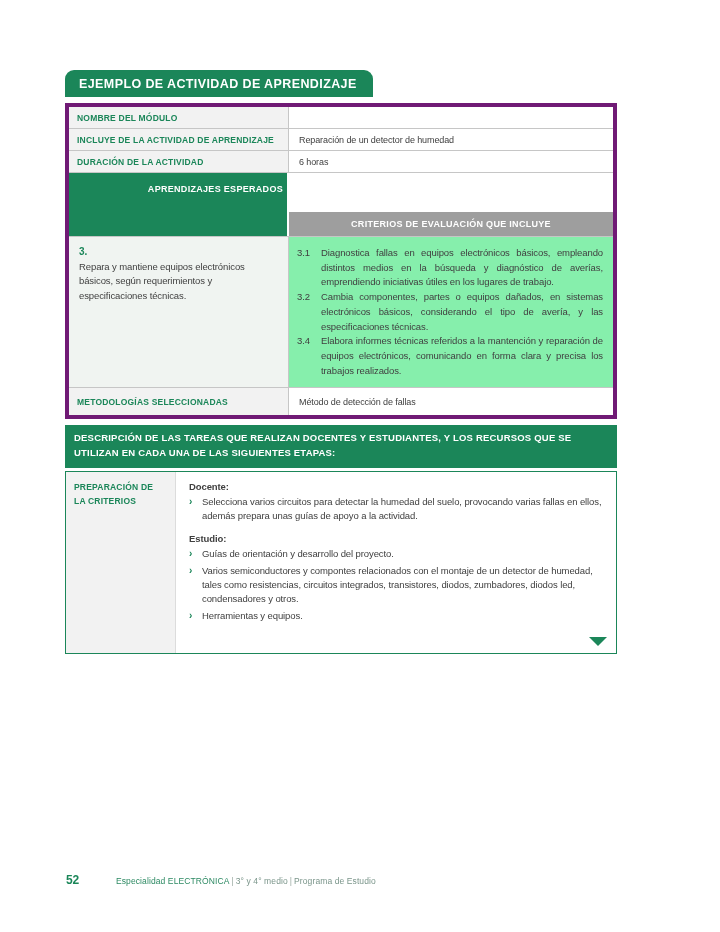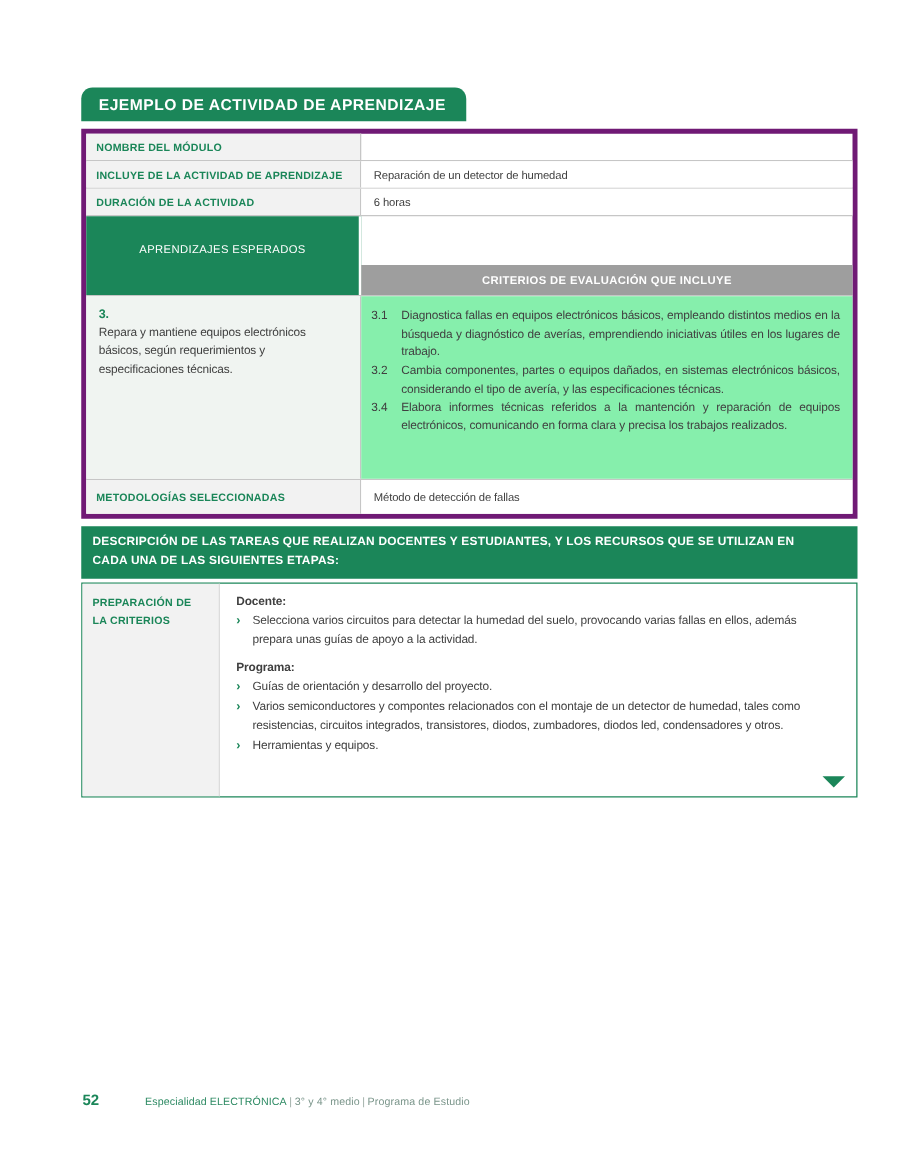--- a/index.html
+++ b/index.html
@@ -5,21 +5,21 @@
   * { margin: 0; padding: 0; box-sizing: border-box; }
   html, body { background: #ffffff; }
   body { font-family: "Liberation Sans", sans-serif; color: #404040; }
   .page {
     position: relative;
     width: 720px; height: 932px;
     background: #ffffff;
     overflow: hidden;
     letter-spacing: -0.1px;
   }
-  .content { position: absolute; left: 65px; top: 70px; width: 621px; }
+  .content { position: absolute; left: 65px; top: 70px; width: 552px; }
 
   
   .title-box {
     display: inline-flex; align-items: center;
     background: #1B8659; color: #ffffff;
     height: 27px; min-width: 300px;
     padding: 0 16px 0 14px;
     border-radius: 9px 9px 0 0;
     font-size: 12.5px; font-weight: bold; letter-spacing: 0.4px;
   }
@@ -32,22 +32,22 @@
     width: 220px; background: #f2f2f2;
     color: #1B8659; font-size: 8.5px; font-weight: bold;
     padding: 6px 8px 5px 8px; letter-spacing: 0.2px;
     border-right: 1px solid #c6c6c6;
   }
   .cell-value { flex: 1; font-size: 9px; padding: 6px 8px 5px 10px; background: #fff; }
 
   .heads { border-top: 1px solid #c6c6c6; }
   .head-left {
     width: 220px; background: #1B8659; color: #fff;
-    text-align: center; font-size: 9px; font-weight: normal;
-    padding: 21px 4px; letter-spacing: 0.3px;
+    text-align: right; font-size: 9px; font-weight: bold;
+    padding: 11px 4px; letter-spacing: 0.3px;
     border-right: 2px solid #ffffff;
   }
   .head-right {
     flex: 1; background: #9E9E9E; color: #fff;
     text-align: center; font-size: 9px; font-weight: bold;
     padding: 7px 4px; letter-spacing: 0.3px; margin-top: 39px;
   }
 
   .oa-cell {
     width: 220px; background: #f0f4f1; padding: 9px 10px;
@@ -170,21 +170,21 @@
       <div class="prep-content">
 
         <div class="subhead">Docente:</div>
         <div class="blist">
             <div class="bitem">
             <span class="bullet">›</span>
             <span class="btext">Selecciona varios circuitos para detectar la humedad del suelo, provocando varias fallas en ellos, además prepara unas guías de apoyo a la actividad.</span>
           </div>
           </div>
 
-        <div class="subhead">Programa:</div>
+        <div class="subhead">Estudio:</div>
         <div class="blist">
             <div class="bitem">
             <span class="bullet">›</span>
             <span class="btext">Guías de orientación y desarrollo del proyecto.</span>
           </div>
             <div class="bitem">
             <span class="bullet">›</span>
             <span class="btext">Varios semiconductores y compontes relacionados con el montaje de un detector de humedad, tales como resistencias, circuitos integrados, transistores, diodos, zumbadores, diodos led, condensadores y otros.</span>
           </div>
             <div class="bitem">

